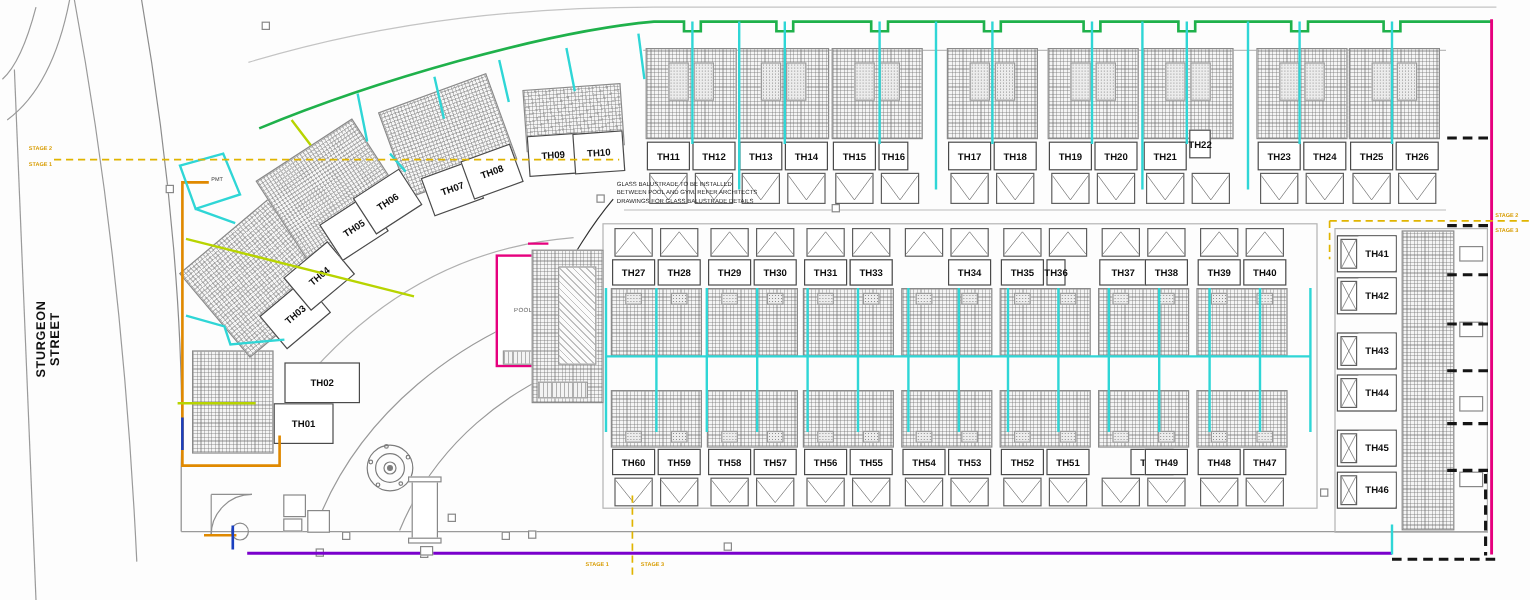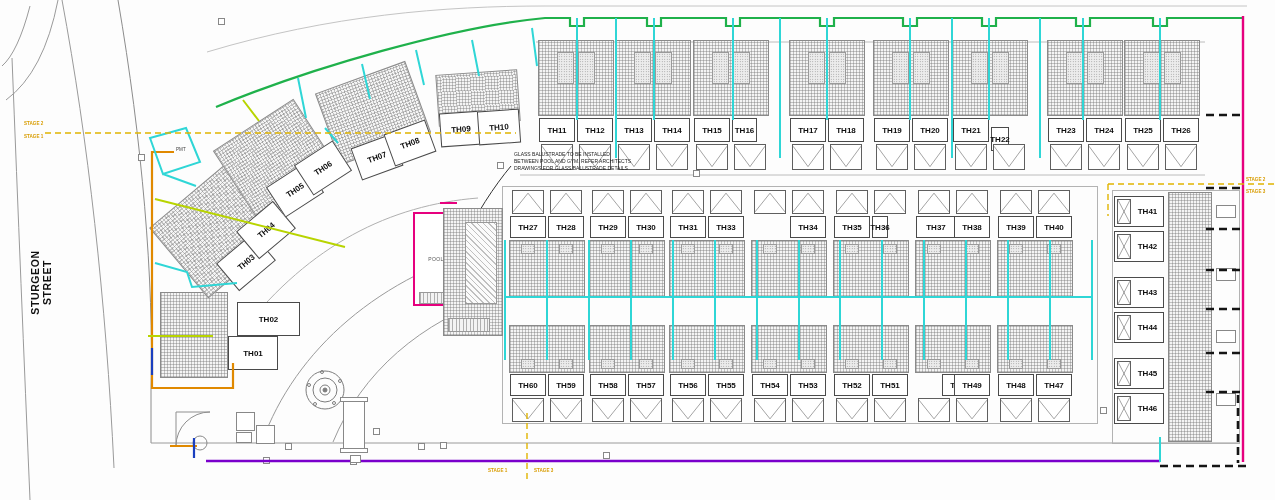--- a/index.html
+++ b/index.html
@@ -147,21 +147,21 @@
       </div>
       <div class="abs hatch" style="left: 952px; top: 40px; width: 76px; height: 76px;"></div>
       <div class="abs stip" style="left: 971px; top: 52px; width: 17px; height: 32px;"></div>
       <div class="abs stip" style="left: 992px; top: 52px; width: 17px; height: 32px;"></div>
       <div class="abs unitbox" style="left: 953px; top: 118px; width: 36px; height: 24px;">TH21</div>
       <div class="abs garage" style="left: 955px; top: 144px; width: 32px; height: 26px;">
         <svg viewBox="0 0 10 10" preserveAspectRatio="none">
           <path d="M0,0.5 L5,9 L10,0.5" stroke="#666" stroke-width="0.6" fill="none" vector-effect="non-scaling-stroke"></path>
         </svg>
       </div>
-      <div class="abs unitbox" style="left: 991px; top: 127px; width: 18px; height: 24px;">TH22</div>
+      <div class="abs unitbox" style="left: 991px; top: 108px; width: 18px; height: 24px;">TH22</div>
       <div class="abs garage" style="left: 993px; top: 144px; width: 32px; height: 26px;">
         <svg viewBox="0 0 10 10" preserveAspectRatio="none">
           <path d="M0,0.5 L5,9 L10,0.5" stroke="#666" stroke-width="0.6" fill="none" vector-effect="non-scaling-stroke"></path>
         </svg>
       </div>
       <div class="abs hatch" style="left: 1047px; top: 40px; width: 76px; height: 76px;"></div>
       <div class="abs stip" style="left: 1066px; top: 52px; width: 17px; height: 32px;"></div>
       <div class="abs stip" style="left: 1087px; top: 52px; width: 17px; height: 32px;"></div>
       <div class="abs unitbox" style="left: 1048px; top: 118px; width: 36px; height: 24px;">TH23</div>
       <div class="abs garage" style="left: 1050px; top: 144px; width: 32px; height: 26px;">

